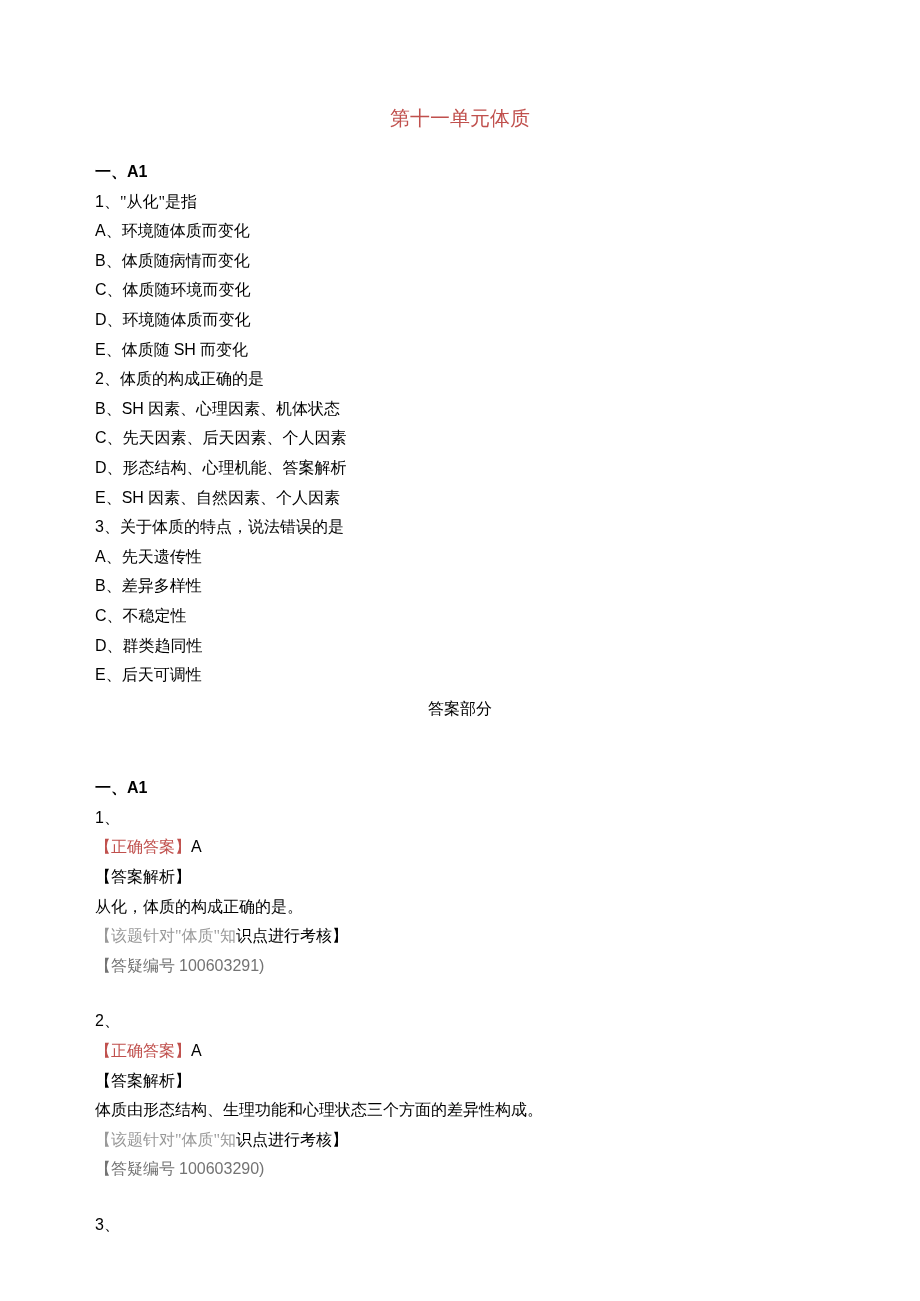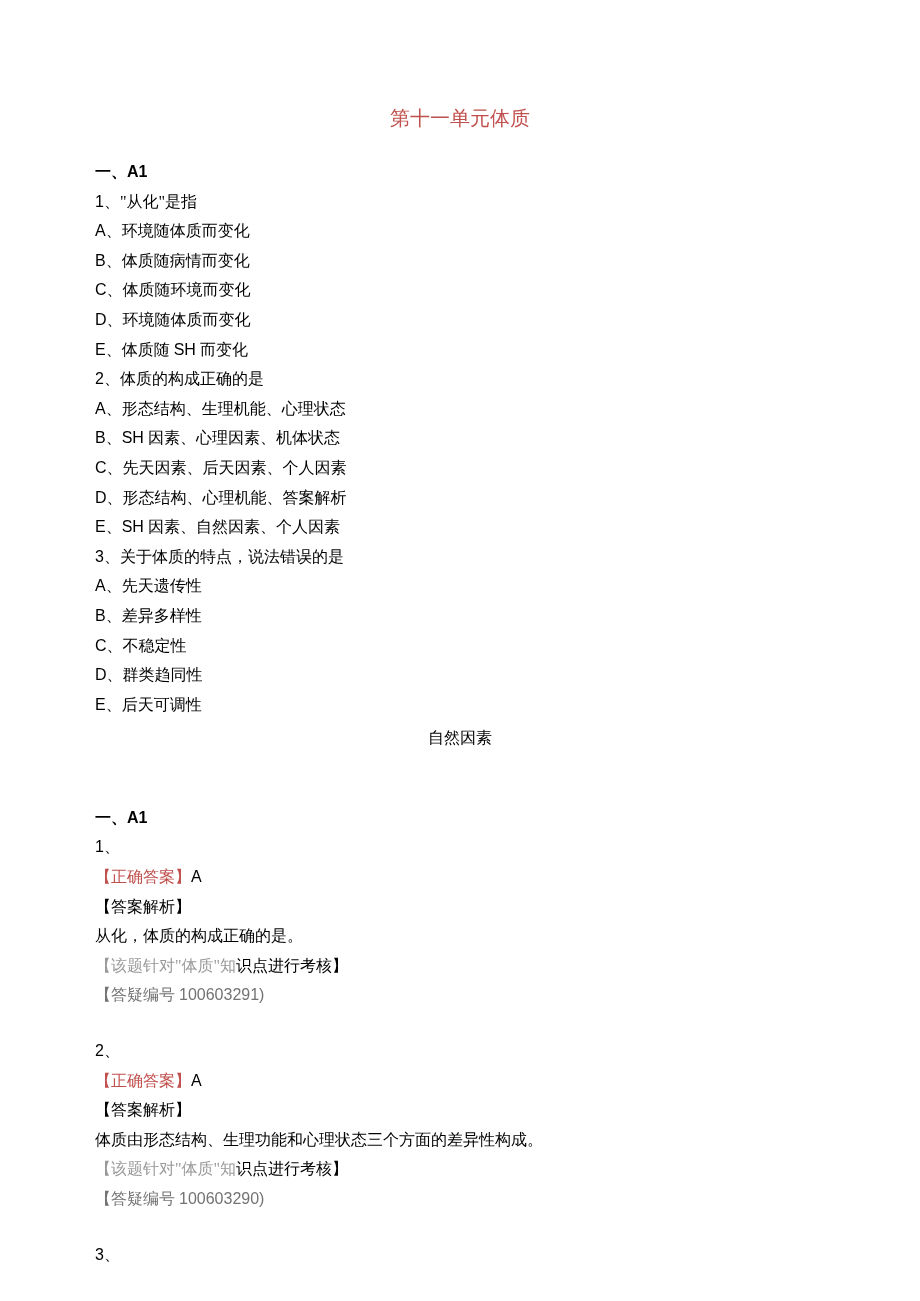--- a/index.html
+++ b/index.html
@@ -63,36 +63,35 @@
   </div>
   <div class="line"><span class="latin">A</span><span>、</span><span>环境随体质而变化</span></div>
   <div class="line"><span class="latin">B</span><span>、</span><span>体质随病情而变化</span></div>
   <div class="line"><span class="latin">C</span><span>、</span><span>体质随环境而变化</span></div>
   <div class="line"><span class="latin">D</span><span>、</span><span>环境随体质而变化</span></div>
   <div class="line"><span class="latin">E</span><span>、</span><span>体质随 </span><span class="latin">SH</span><span> 而变化</span></div>
 
   <div class="line">
     <span class="latin">2</span><span>、</span><span>体质的构成正确的是</span>
   </div>
-  <div class="line"><span class="latin">A</span><span>、</span><span>形态结构、生理机能、心理状态</span></div>
   <div class="line"><span class="latin">B</span><span>、</span><span></span><span class="latin">SH</span><span> 因素、心理因素、机体状态</span></div>
   <div class="line"><span class="latin">C</span><span>、</span><span>先天因素、后天因素、个人因素</span></div>
   <div class="line"><span class="latin">D</span><span>、</span><span>形态结构、心理机能、答案解析</span></div>
   <div class="line"><span class="latin">E</span><span>、</span><span></span><span class="latin">SH</span><span> 因素、自然因素、个人因素</span></div>
 
   <div class="line">
     <span class="latin">3</span><span>、</span><span>关于体质的特点，说法错误的是</span>
   </div>
   <div class="line"><span class="latin">A</span><span>、</span><span>先天遗传性</span></div>
   <div class="line"><span class="latin">B</span><span>、</span><span>差异多样性</span></div>
   <div class="line"><span class="latin">C</span><span>、</span><span>不稳定性</span></div>
   <div class="line"><span class="latin">D</span><span>、</span><span>群类趋同性</span></div>
   <div class="line"><span class="latin">E</span><span>、</span><span>后天可调性</span></div>
 
-  <div class="answer-head">自然因素</div>
+  <div class="answer-head">答案部分</div>
 
   <div class="line">
     <span class="section-head cn">一、</span><span class="section-head latin bold">A1</span>
   </div>
 
   <div class="block">
     <div class="line"><span class="latin">1</span><span>、</span></div>
     <div class="line"><span class="red">【正确答案】</span><span class="latin">A</span></div>
     <div class="line">【答案解析】</div>
     <div class="line">从化，体质的构成正确的是。</div>

